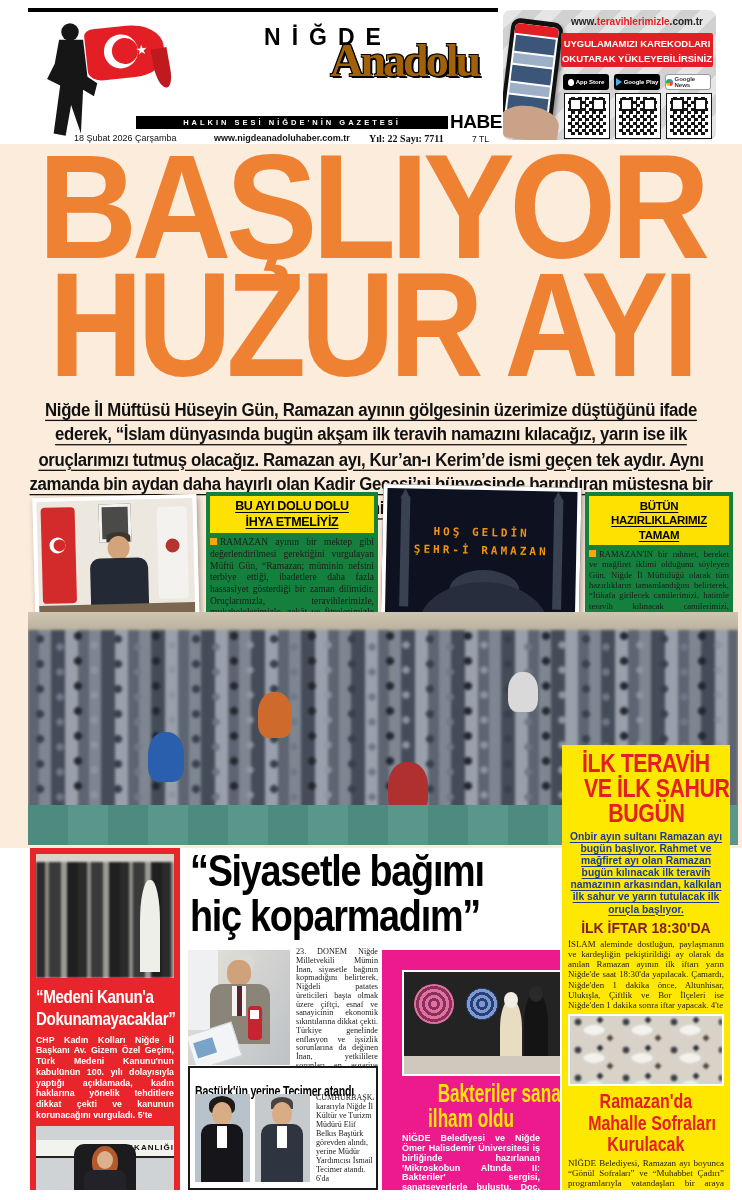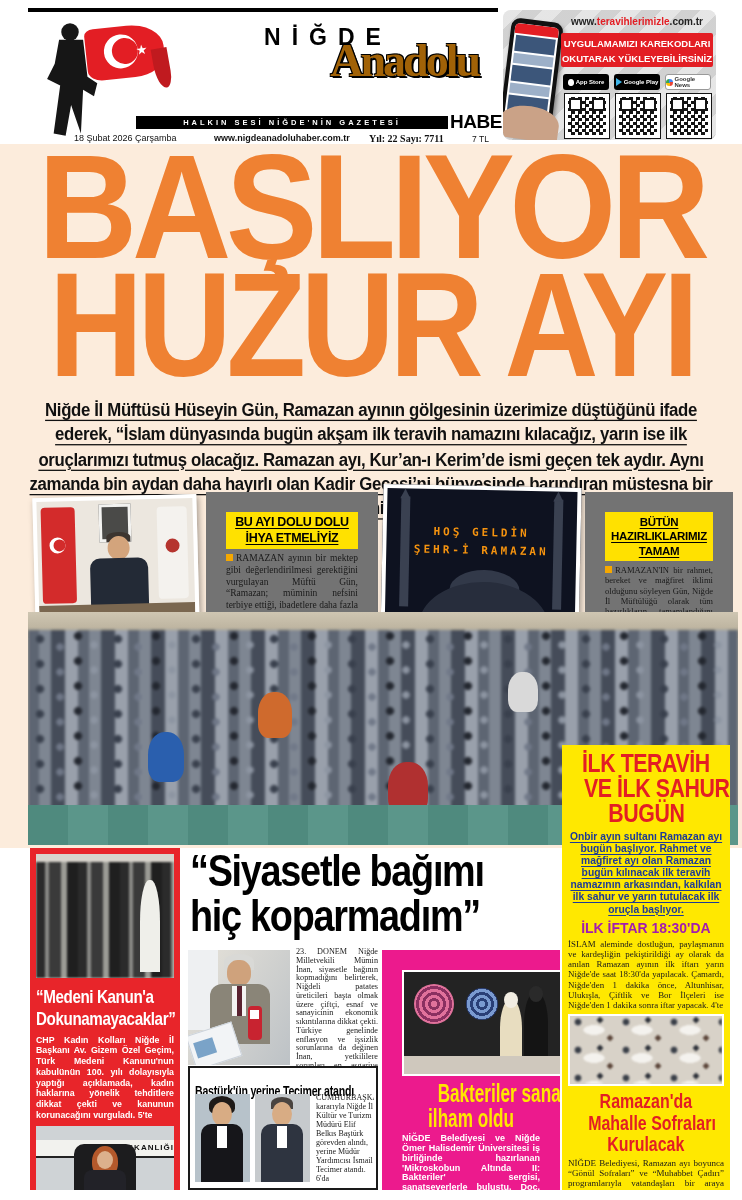--- a/index.html
+++ b/index.html
@@ -70,21 +70,21 @@
   .muftu .portrait{position:absolute;left:62px;top:4px;width:26px;height:32px;background:#4a4a48;border:3px solid #f2f2f0;}
   .muftu .flagL{position:absolute;left:4px;top:6px;width:34px;height:96px;background:#d32b2b;border-radius:4px;}
   .muftu .flagL i{position:absolute;left:8px;top:30px;width:16px;height:16px;border-radius:50%;background:#fff;}
   .muftu .flagL b{position:absolute;left:12px;top:32px;width:12px;height:12px;border-radius:50%;background:#d32b2b;}
   .muftu .flagR{position:absolute;right:6px;top:8px;width:30px;height:92px;background:#f4f2ee;border-radius:4px;}
   .muftu .flagR i{position:absolute;left:8px;top:32px;width:14px;height:14px;border-radius:50%;background:#b5342e;}
   .muftu .head{position:absolute;left:70px;top:36px;width:22px;height:24px;border-radius:50%;background:#d3a47c;}
   .muftu .hair{position:absolute;left:69px;top:32px;width:24px;height:10px;border-radius:50% 50% 0 0;background:#3c3530;}
   .muftu .body{position:absolute;left:52px;top:58px;width:58px;height:50px;border-radius:10px 10px 0 0;background:#232a36;}
   .muftu .desk{position:absolute;left:0;bottom:0;width:100%;height:22px;background:#7a6750;}
-  .col-white{background:#737373;box-sizing:border-box;padding:20px;overflow:hidden;}
+  .col-white{background:#15803d;box-sizing:border-box;padding:4px;overflow:hidden;}
   .ybox{background:#ffe100;text-align:center;font-weight:900;color:#000;text-decoration:underline;text-underline-offset:2px;
         padding:3px 2px;letter-spacing:-0.3px;}
   .serif-body{font-family:"Liberation Serif",serif;color:#1a1a1a;text-align:justify;}
   .bullet{display:inline-block;width:7px;height:7px;background:#f5a800;margin-right:3px;}
   .dolu-col{left:206px;top:492px;width:172px;height:174px;}
   .dolu-col .ybox{font-size:12.5px;line-height:1.25;}
   .dolu-col .serif-body{font-size:9.5px;line-height:1.23;margin-top:4px;}
   .mosque{left:382px;top:486px;width:198px;height:156px;background:#0e1220;transform:rotate(1.2deg);}
   .mosque .dome{position:absolute;left:34px;bottom:-34px;width:130px;height:90px;border-radius:50%;background:#272d3c;}
   .mosque .dome2{position:absolute;left:64px;bottom:28px;width:70px;height:40px;border-radius:50% 50% 0 0;background:#323949;}
@@ -168,21 +168,21 @@
   .art-photo .f2 i{position:absolute;left:5px;top:-6px;width:14px;height:16px;border-radius:50%;background:#2a2a2a;display:block;}
   .bakteri-head{color:#ffe600;font-weight:900;text-align:center;font-size:26px;line-height:0.95;margin-top:5px;}
   .bakteri-head span{display:inline-block;transform:scaleX(0.66);transform-origin:center;white-space:nowrap;}
   .bakteri-body{color:#fff;font-weight:bold;font-size:9px;line-height:1.08;margin-top:4px;text-align:justify;}
 
   .yellow-col{left:562px;top:745px;width:168px;height:445px;background:#ffe800;box-sizing:border-box;padding:6px;overflow:hidden;}
   .teravih-title{color:#e31e24;font-weight:900;text-align:center;font-size:26px;line-height:0.97;letter-spacing:-0.5px;}
   .teravih-title span{display:inline-block;transform:scaleX(0.82);transform-origin:center;white-space:nowrap;}
   .teravih-intro{color:#1d3a96;font-weight:bold;font-size:10.3px;line-height:1.18;text-align:center;margin-top:4px;
                  text-decoration:underline;text-underline-offset:2px;}
-  .iftar-sub{color:#a21caf;font-weight:900;text-align:center;font-size:15.5px;margin-top:3px;}
+  .iftar-sub{color:#7f1d1d;font-weight:900;text-align:center;font-size:15.5px;margin-top:3px;}
   .iftar-sub span{display:inline-block;transform:scaleX(0.9);white-space:nowrap;}
   .iftar-body{font-family:"Liberation Serif",serif;font-size:8.9px;line-height:1.15;text-align:justify;color:#1a1a1a;margin-top:2px;}
   .banquet{width:156px;height:72px;margin-top:4px;border:2px solid #fff;box-sizing:border-box;position:relative;overflow:hidden;
      background:#d8d2c8;}
   .banquet .pat{position:absolute;inset:0;filter:blur(0.8px);
      background-image:
        radial-gradient(ellipse 15px 7px at 24px 14px,#f4f2ee 70%,transparent 71%),
        radial-gradient(circle 5px at 8px 6px,#3a3f48 70%,transparent 71%),
        radial-gradient(circle 4px at 40px 22px,#5a4438 70%,transparent 71%),
        radial-gradient(circle 4px at 30px 4px,#2c3038 70%,transparent 71%);

